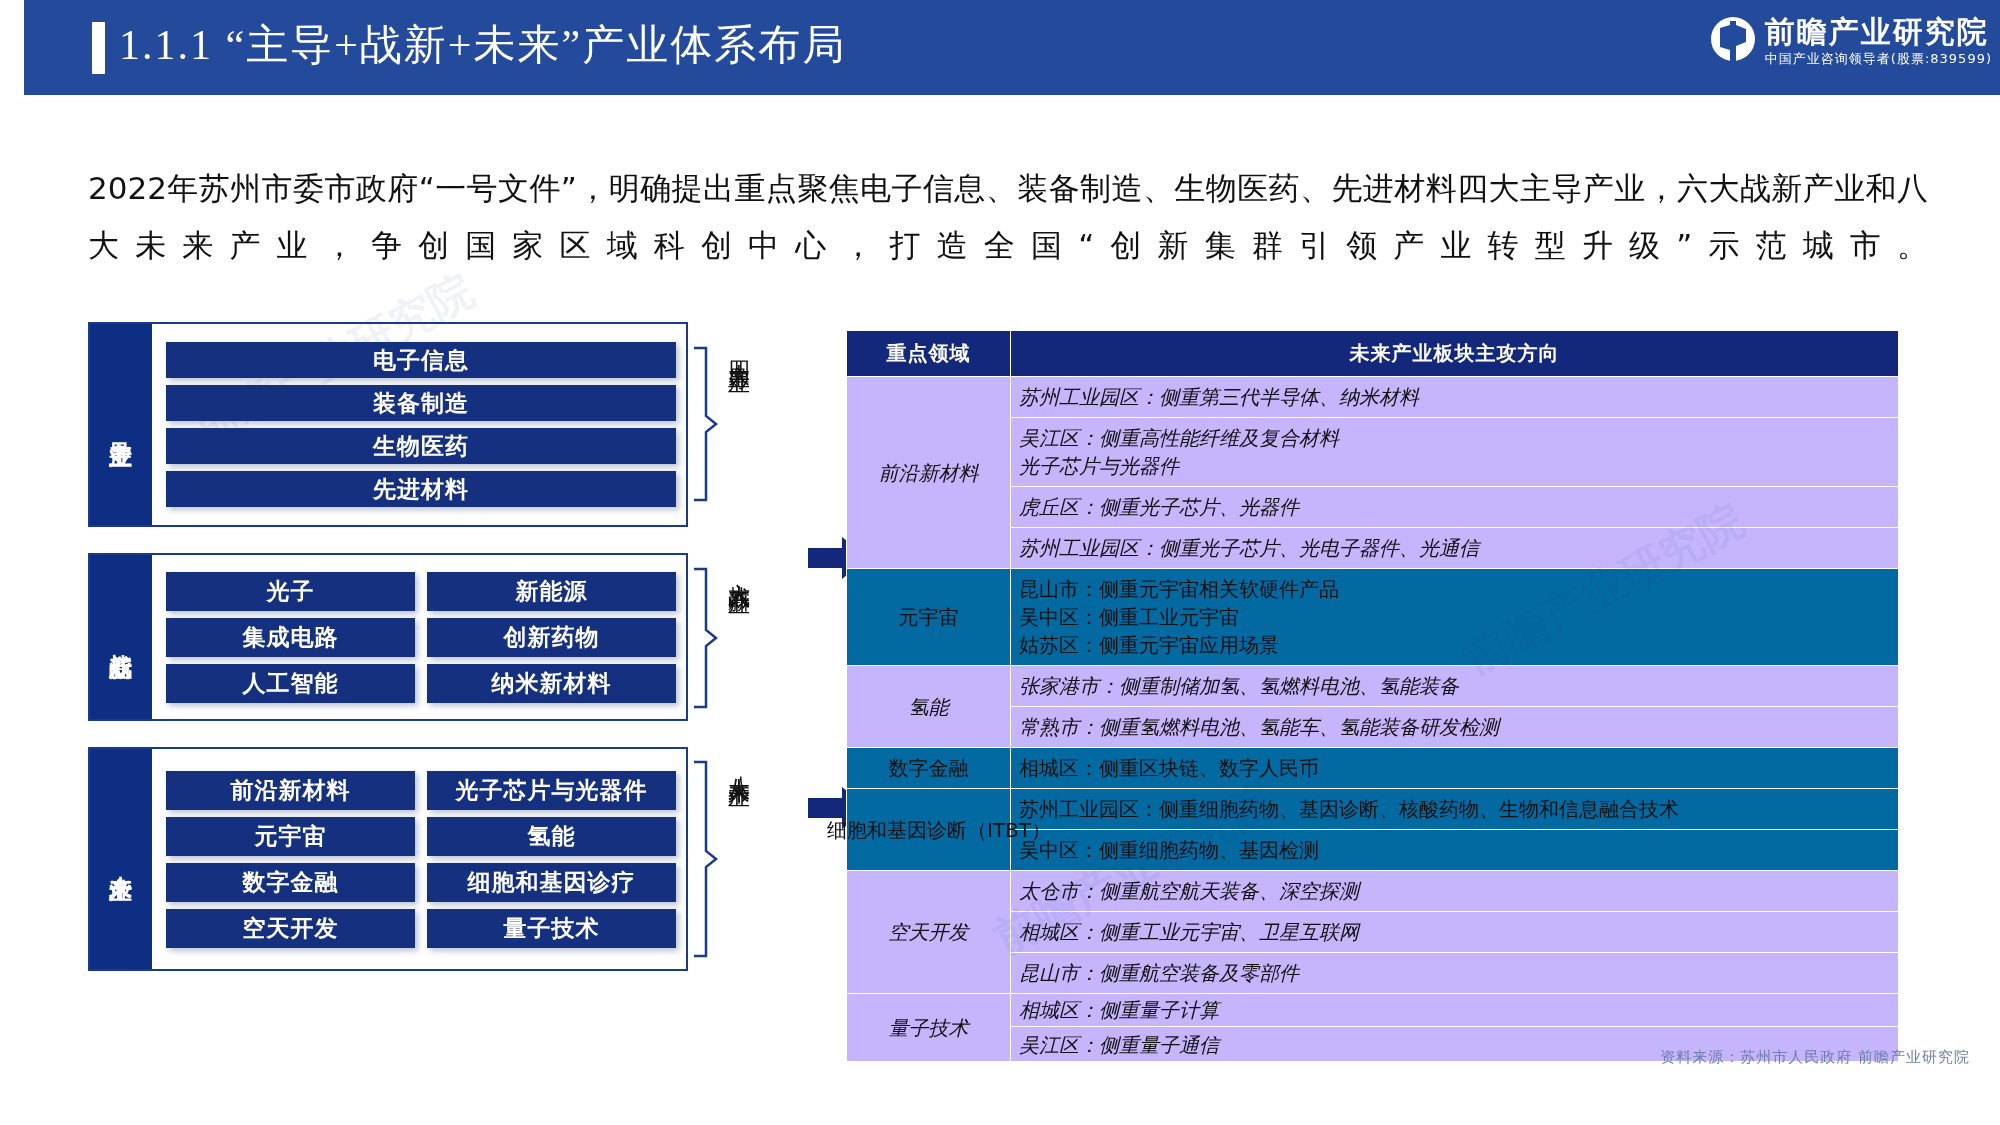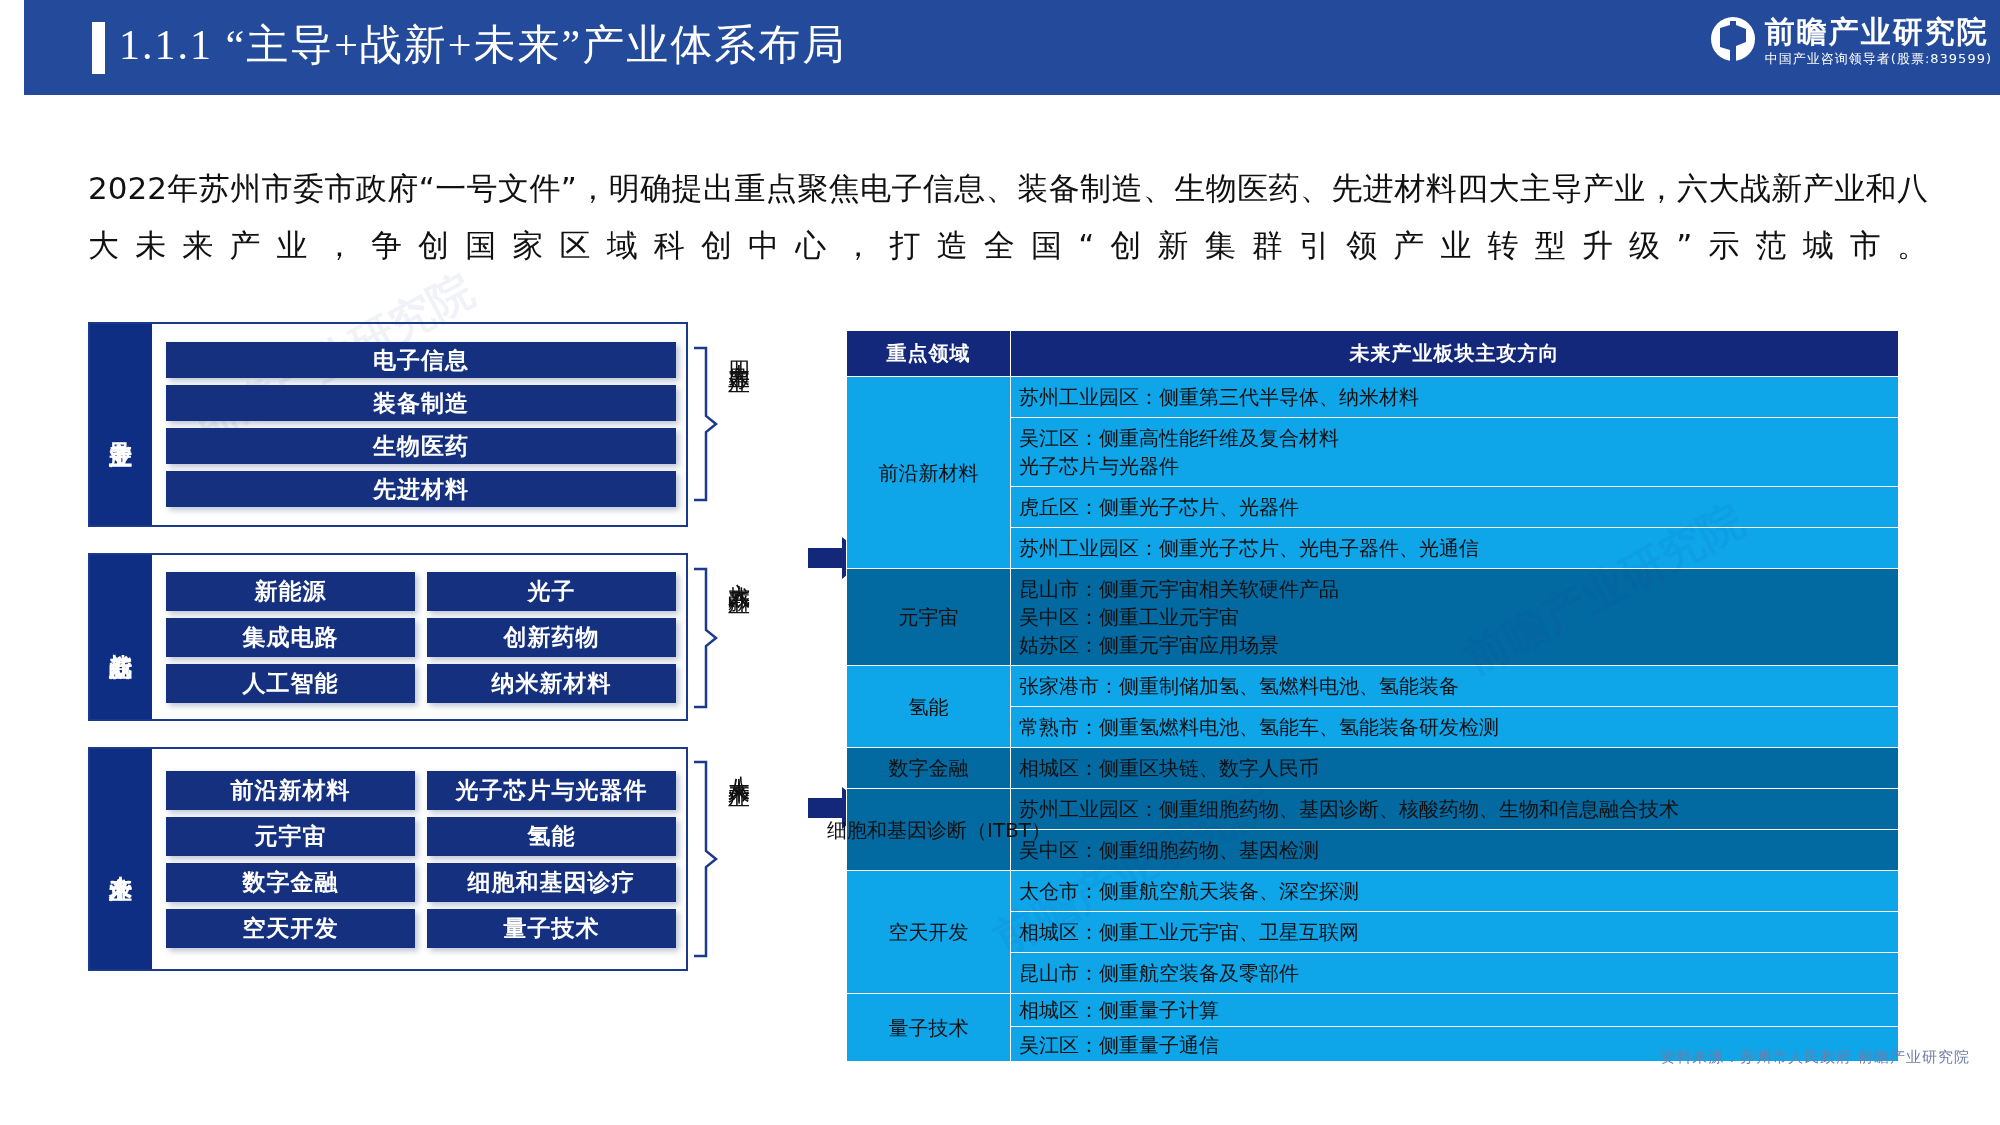--- a/index.html
+++ b/index.html
@@ -91,21 +91,21 @@
     padding:9px 0;letter-spacing:1px;border:1px solid #ffffff;
   }
   .tbl td{
     font-size:20px;color:#111;padding:6px 8px;border:1px solid #ffffff;
     line-height:28px;
   }
   .tbl td.area{
     text-align:center;white-space:nowrap;padding:6px 2px;
   }
   .tbl td.dir{text-align:left;}
-  .bandA{background:#0ea5e9;}
+  .bandA{background:#c4b5fd;font-style:italic;}
   .bandB{background:#0369a1;}
   .area-overflow{position:relative;}
   .area-overflow span{
     position:absolute;left:-20px;top:50%;transform:translateY(-50%);
     white-space:nowrap;
   }
 
   
   .source{
     position:absolute;right:30px;top:1048px;
@@ -157,22 +157,22 @@
     <svg width="26" height="156" viewBox="0 0 26 156">
       <path d="M2 2 H14 V70 L24 78 L14 86 V154 H2" fill="none" stroke="#1b3a8c" stroke-width="2.5"></path>
     </svg>
   </div>
   <div class="side-label" style="left:636px;top:22px;height:160px;">四大主导产业</div>
 
   <div class="grp" style="top:231px;width:600px;height:168px;">
     <div class="grp-label">战新产业</div>
     <div class="grp-body">
       <div class="row2">
+        <div class="cell half">光子</div>
         <div class="cell half">新能源</div>
-        <div class="cell half">光子</div>
       </div>
       <div class="row2">
         <div class="cell half">集成电路</div>
         <div class="cell half">创新药物</div>
       </div>
       <div class="row2">
         <div class="cell half">人工智能</div>
         <div class="cell half">纳米新材料</div>
       </div>
     </div>

